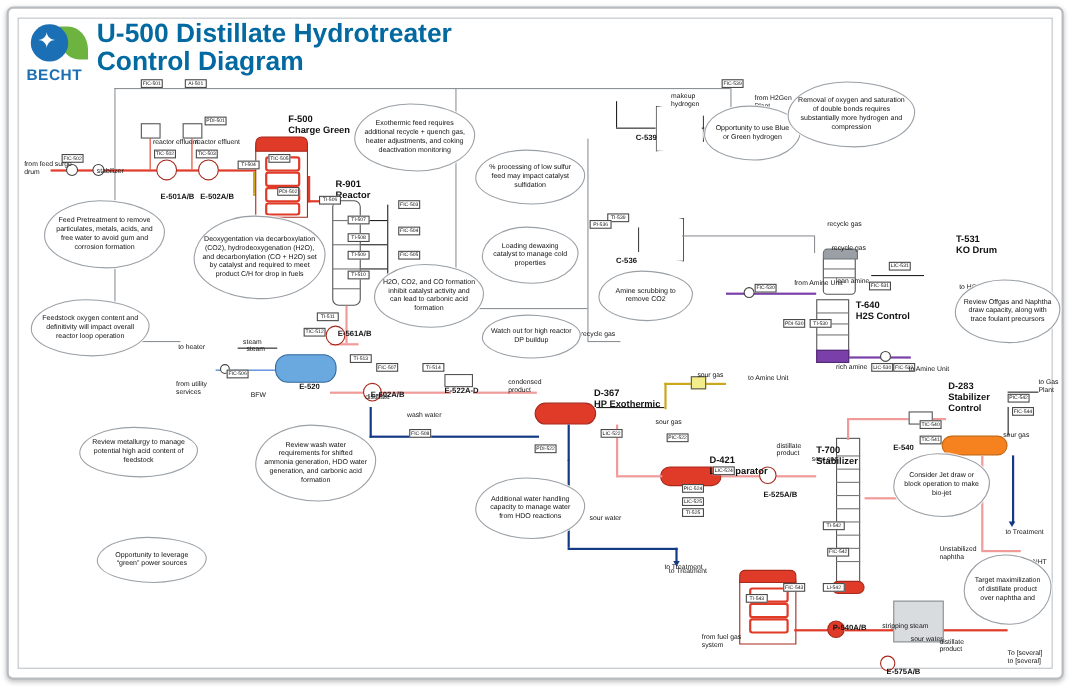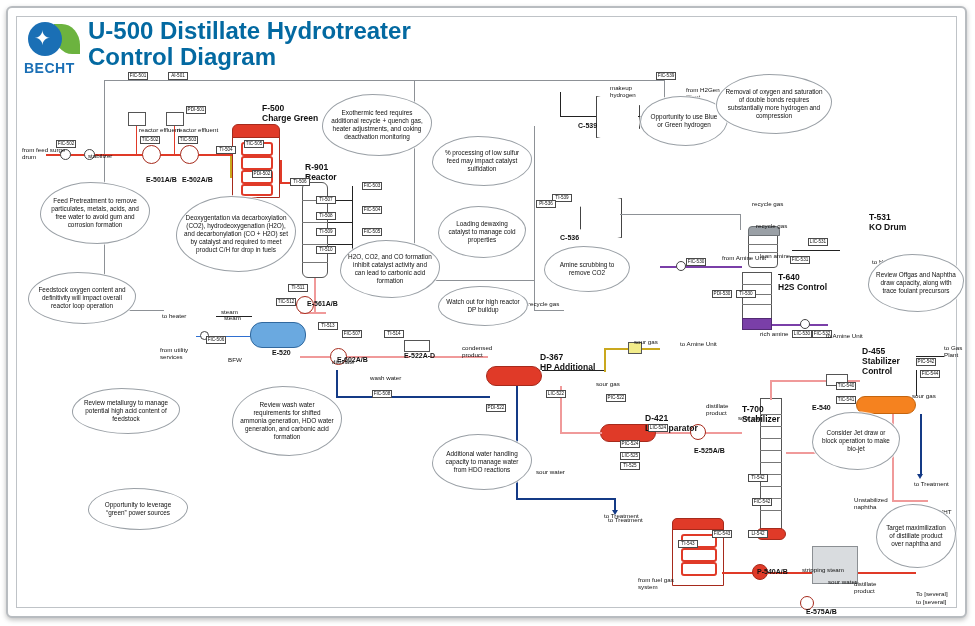--- a/index.html
+++ b/index.html
@@ -383,35 +383,35 @@
         <div>E-520</div>
       </div>
       <div class="eq-label" style="left: 337px; top: 356px;">
         <div>E-602A/B</div>
       </div>
       <div class="eq-label" style="left: 404px; top: 352px;">
         <div>E-522A-D</div>
       </div>
       <div class="eq-label big" style="left: 540px; top: 352px;">
         <div>D-367</div>
-        <div>HP Additional</div>
+        <div>HP Exothermic</div>
       </div>
       <div class="eq-label big" style="left: 645px; top: 413px;">
         <div>D-421</div>
         <div>LP Separator</div>
       </div>
       <div class="eq-label" style="left: 694px; top: 447px;">
         <div>E-525A/B</div>
       </div>
       <div class="eq-label big" style="left: 742px; top: 404px;">
         <div>T-700</div>
         <div>Stabilizer</div>
       </div>
       <div class="eq-label big" style="left: 862px; top: 346px;">
-        <div>D-455</div>
+        <div>D-283</div>
         <div>Stabilizer</div>
         <div>Control</div>
       </div>
       <div class="eq-label" style="left: 812px; top: 404px;">
         <div>E-540</div>
       </div>
       <div class="eq-label big" style="left: 778px; top: 272px;">
         <div>T-640</div>
         <div>H2S Control</div>
       </div>

